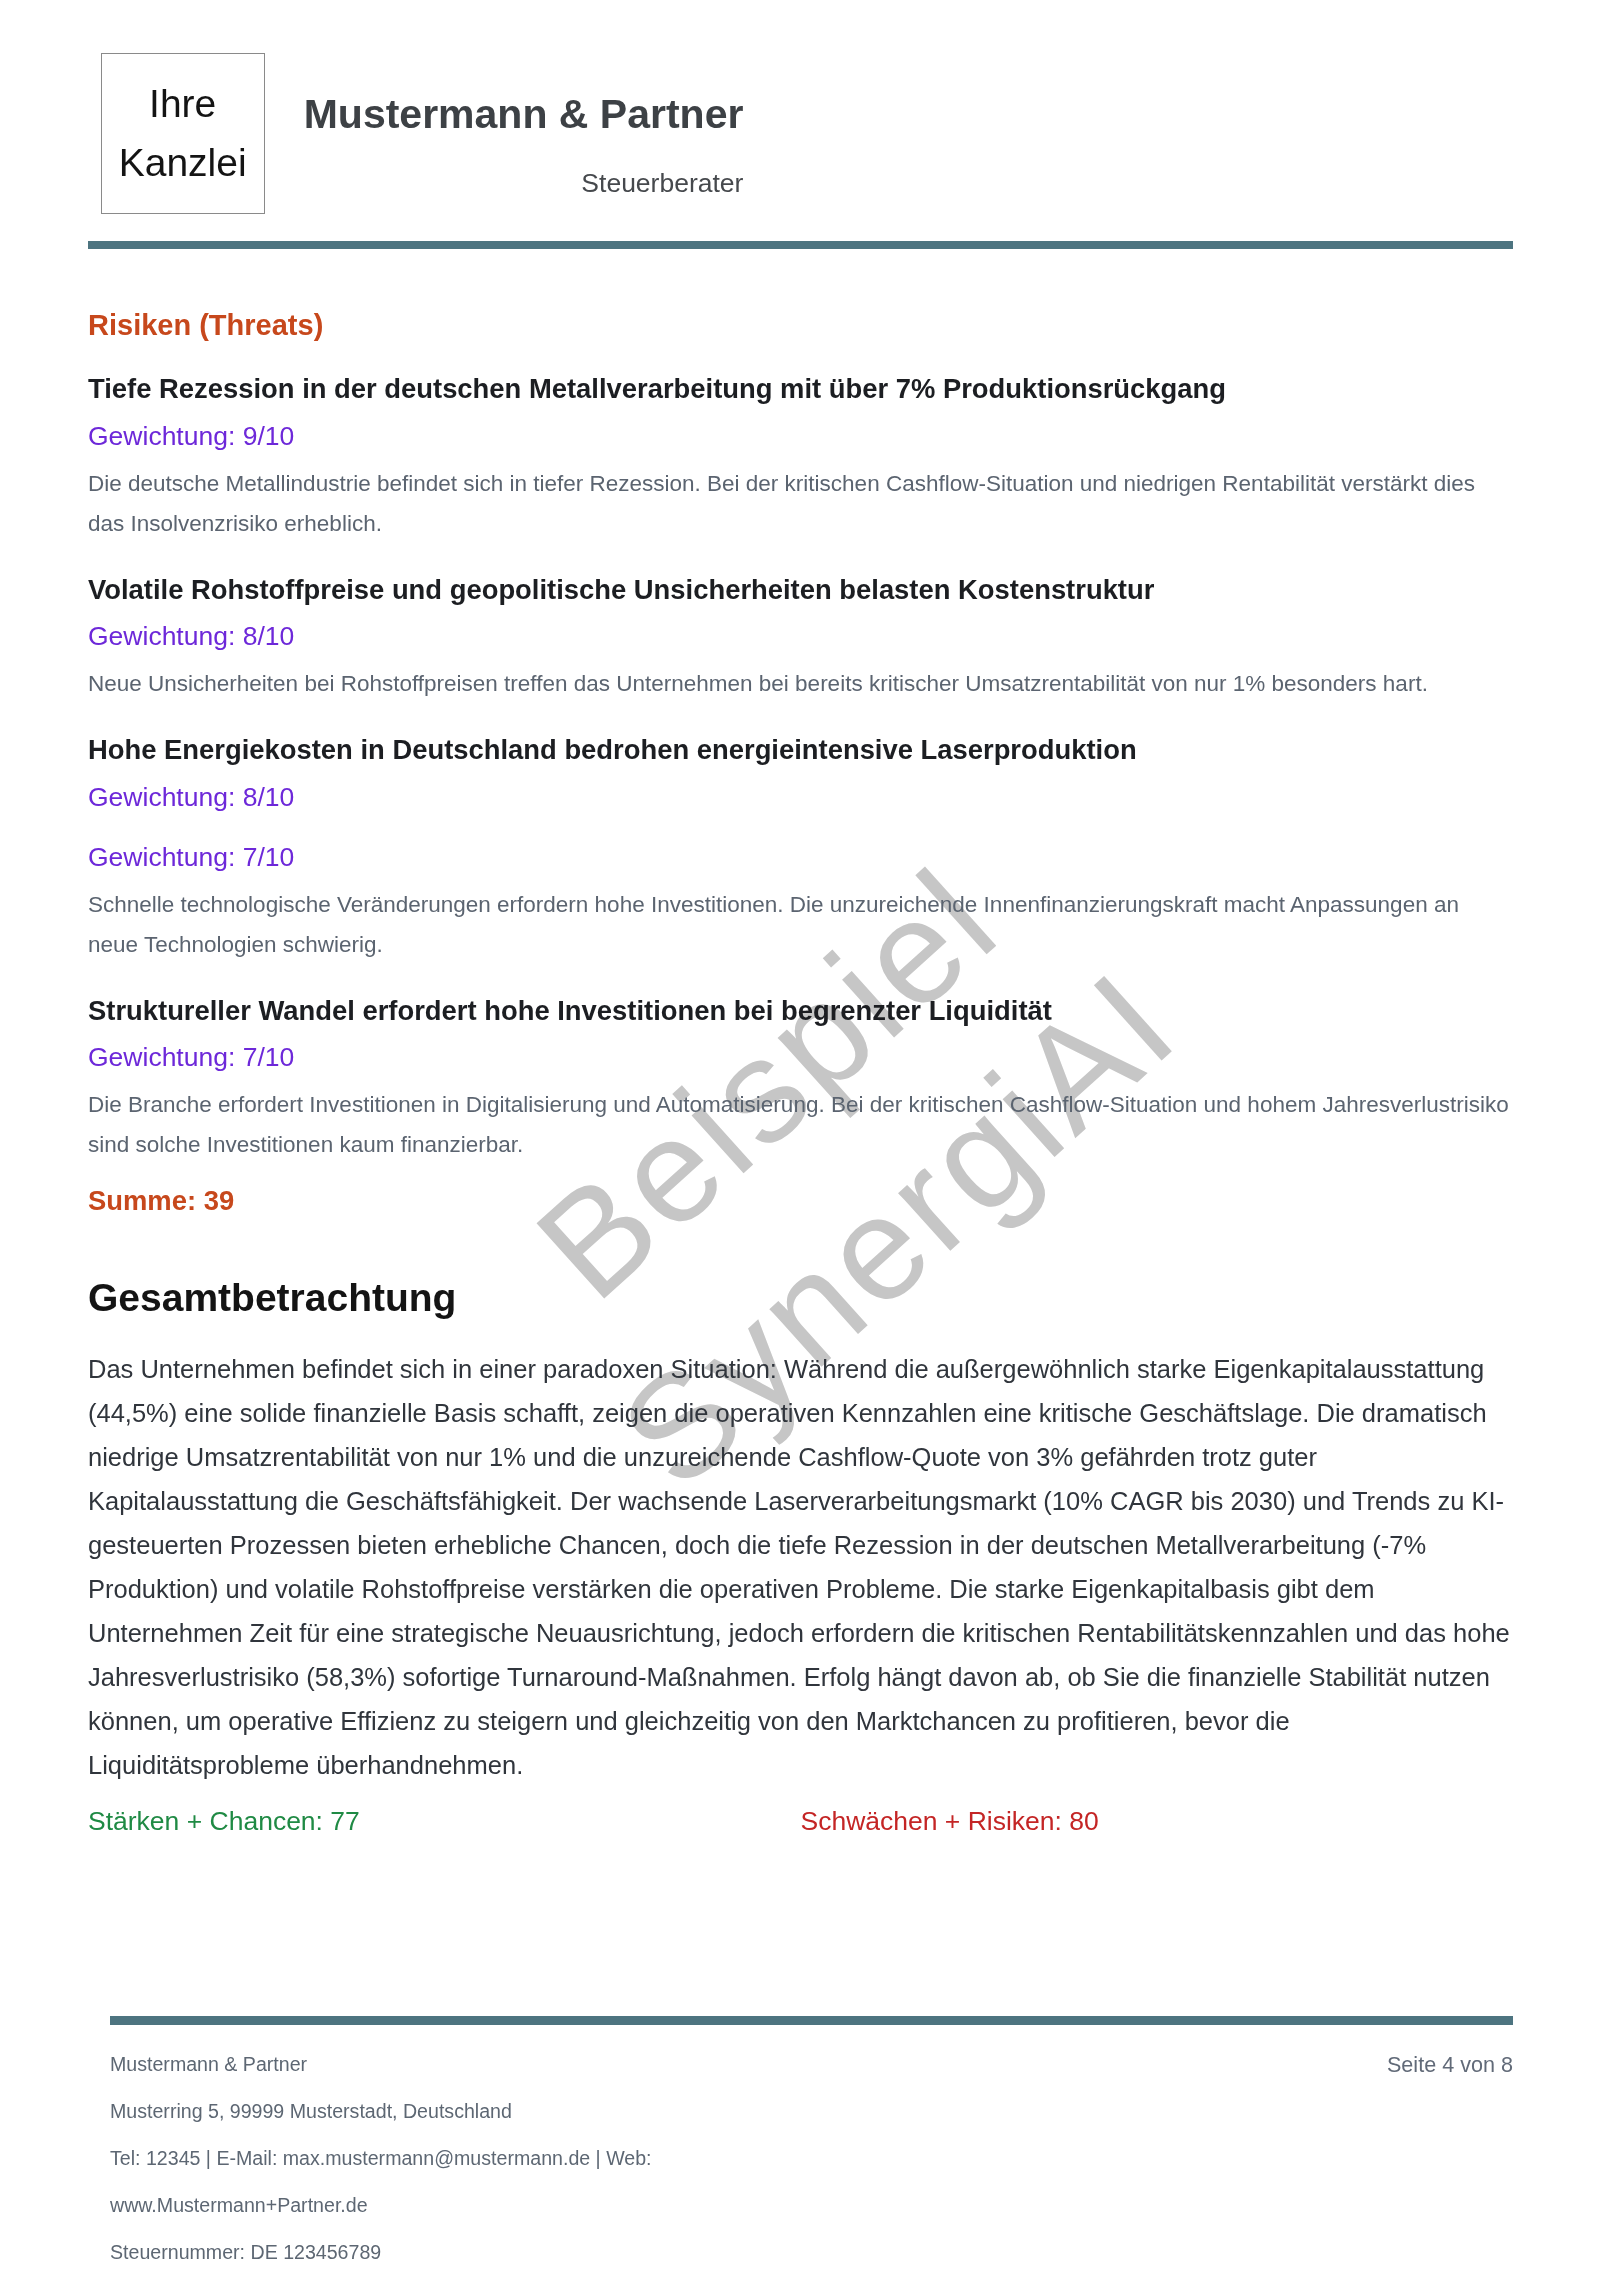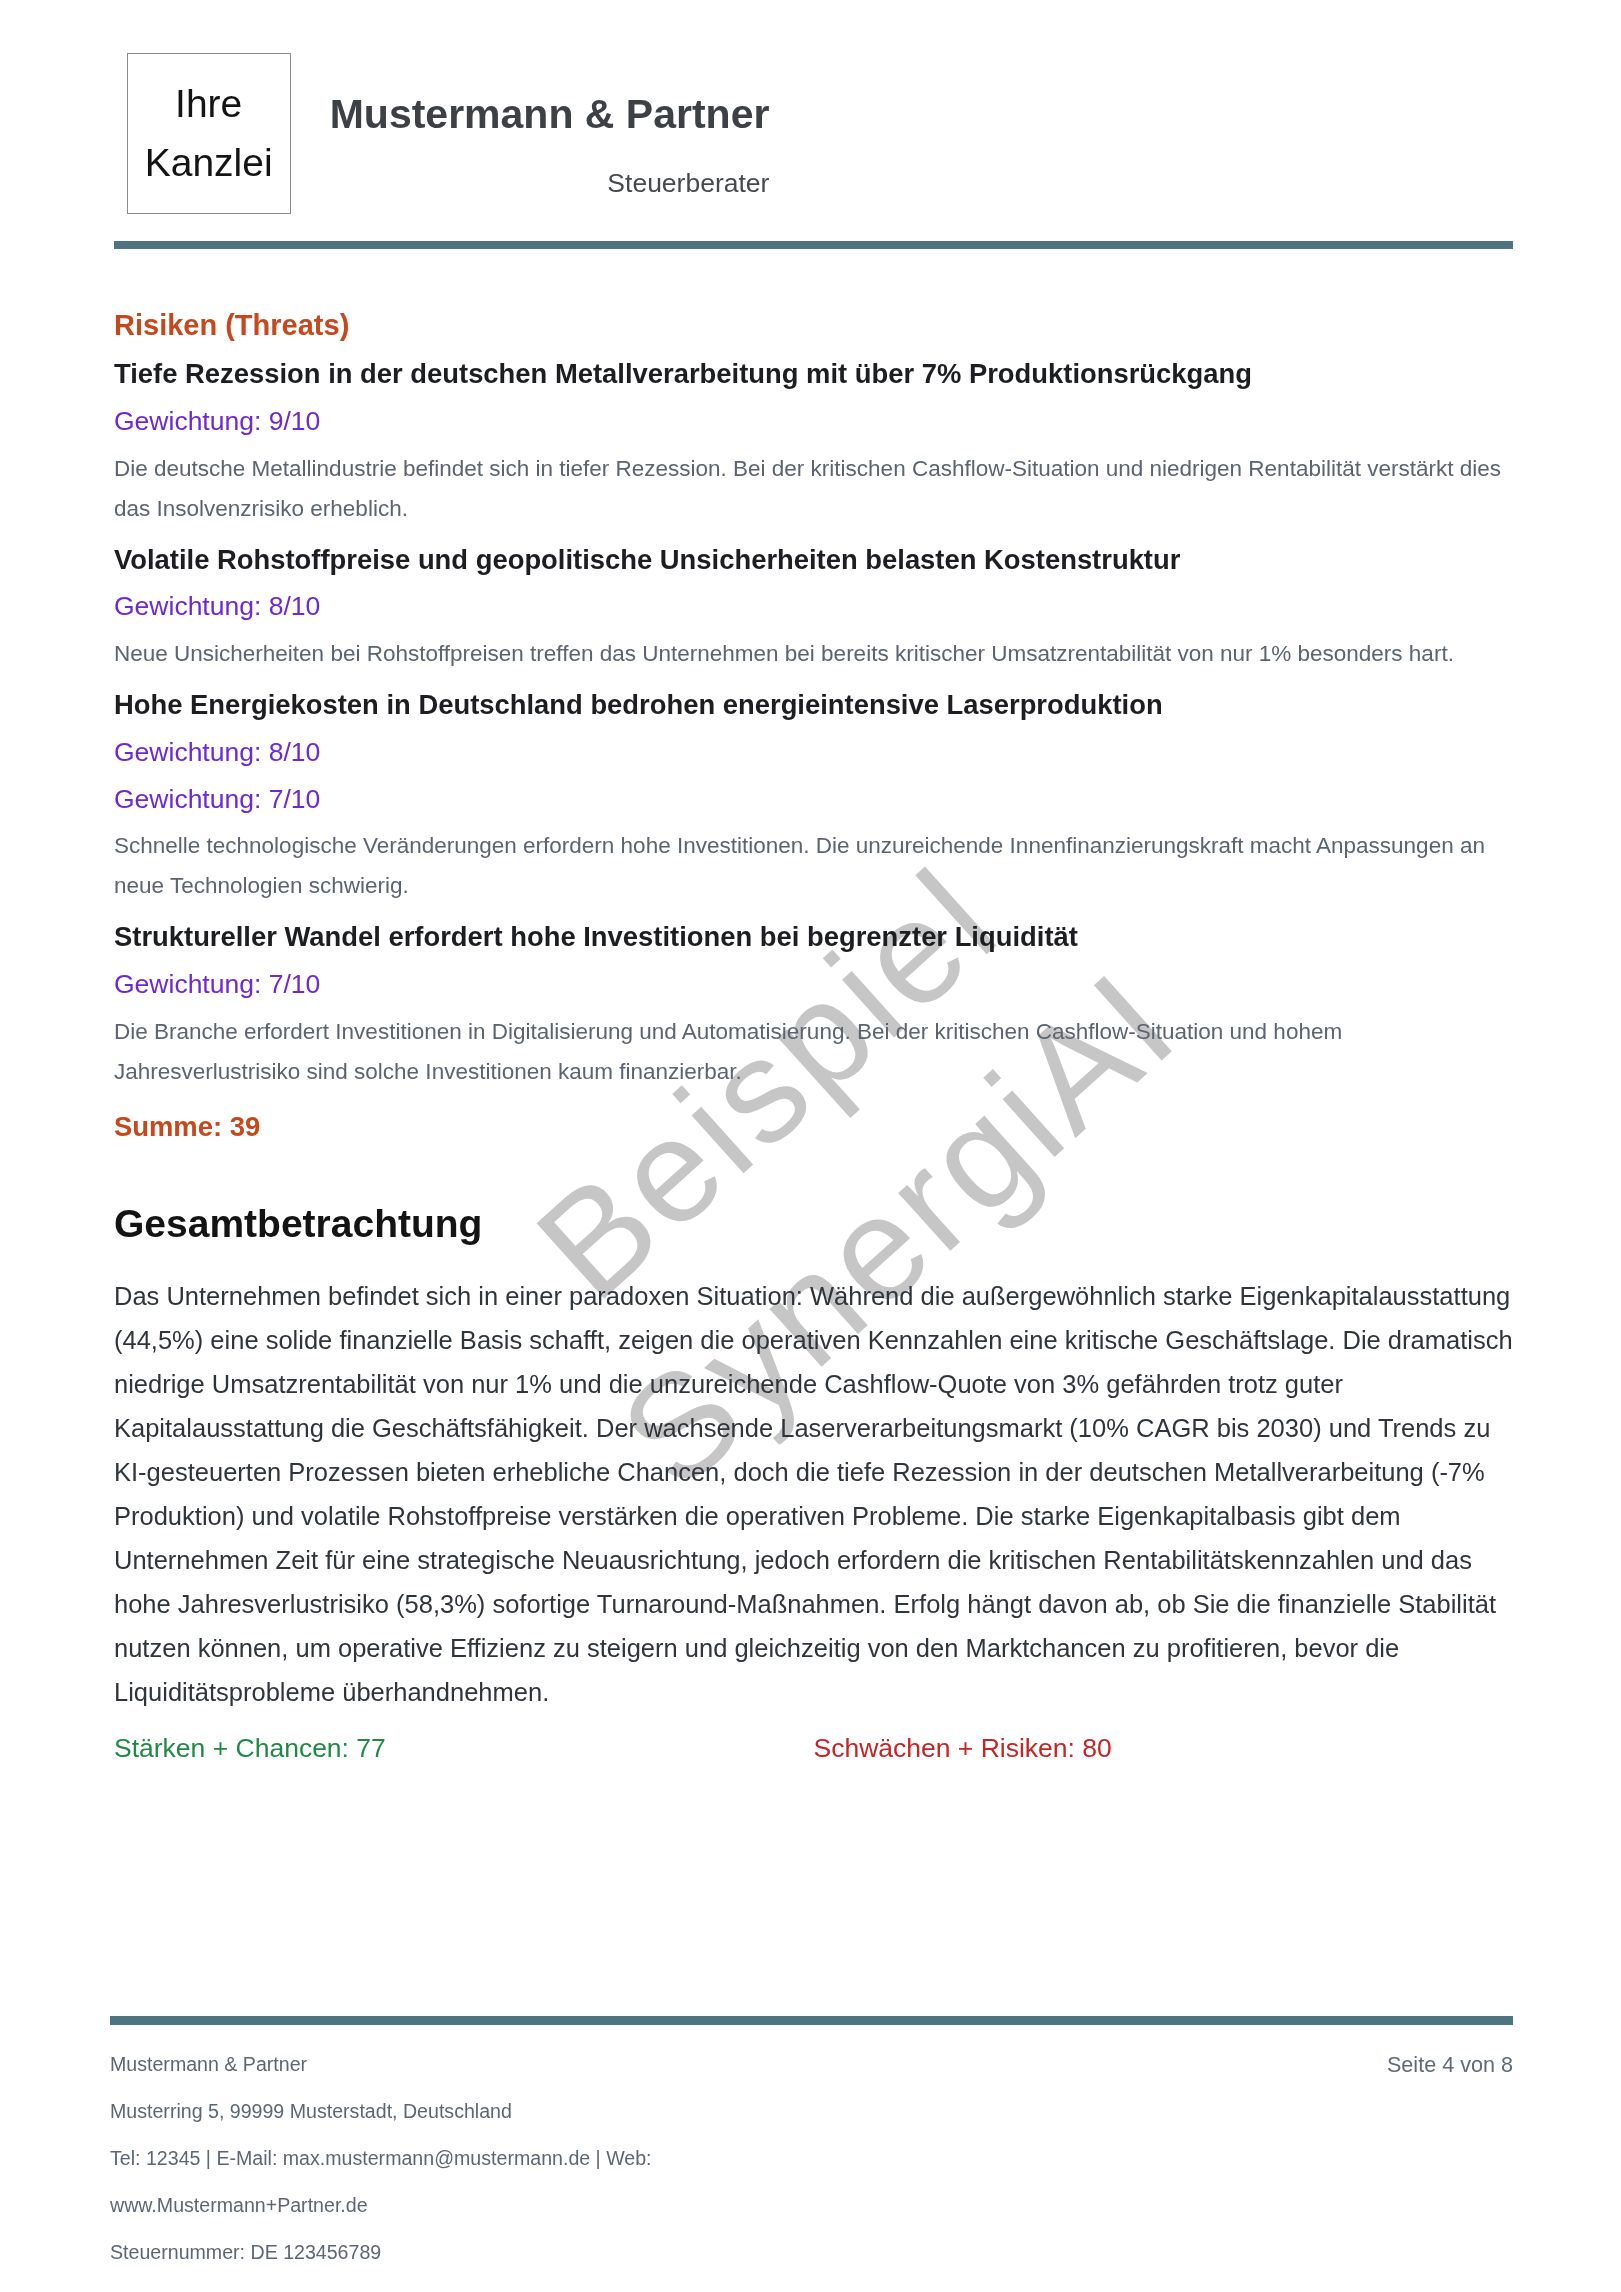--- a/index.html
+++ b/index.html
@@ -25,21 +25,21 @@
     transform:rotate(-42deg);
     z-index:0;
     pointer-events:none;
     color:#c6c6c6;
     font-size:147px;
     line-height:1.33;
     letter-spacing:4.9px;
     white-space:nowrap;
   }
 
-  .content { position:relative; z-index:1; padding:53px 108px 0 114px; }
+  .content { position:relative; z-index:1; padding:53px 108px 0 88px; }
 
   
   .header { display:flex; align-items:flex-start; }
   .logo-box {
     margin-left:12.7px;
     width:164px; height:161px;
     border:1.5px solid #8a8a8a;
     display:flex; flex-direction:column;
     align-items:center; justify-content:center;
     font-size:39px; line-height:1.5; color:#141414;
@@ -49,21 +49,21 @@
   .brand-subtitle { margin-top:29px; font-size:26.5px; color:#46494d;text-align:right; }
 
   .divider { margin-top:27.4px; height:7.8px; background:#4d7480; }
 
   
   .section-title {
     margin-top:59px; margin-bottom:11.8px;
     font-size:29px; line-height:35px; font-weight:bold;
     color:#c7481c;
   }
-  .item { margin-top:14px; }
+  .item { margin-top:29px; }
   .item-title { font-size:27.4px; line-height:33px; font-weight:bold; color:#1c1e22; }
   .item-weight { margin-top:15.7px; font-size:26.5px; line-height:31px; font-weight:500; color:#6d28d9; }
   .item-desc { margin-top:11.8px; font-size:22.5px; line-height:40px; color:#5b6470; }
 
   .sum-line { margin-top:18.6px; font-size:27.4px; line-height:33px; font-weight:bold; color:#c7481c; }
 
   
   .overall-title { margin-top:57px; font-size:39px; line-height:47px; font-weight:bold; color:#141414; }
   .overall-paragraph { margin-top:26.5px; font-size:25.5px; line-height:44px; color:#30353c; }
 

